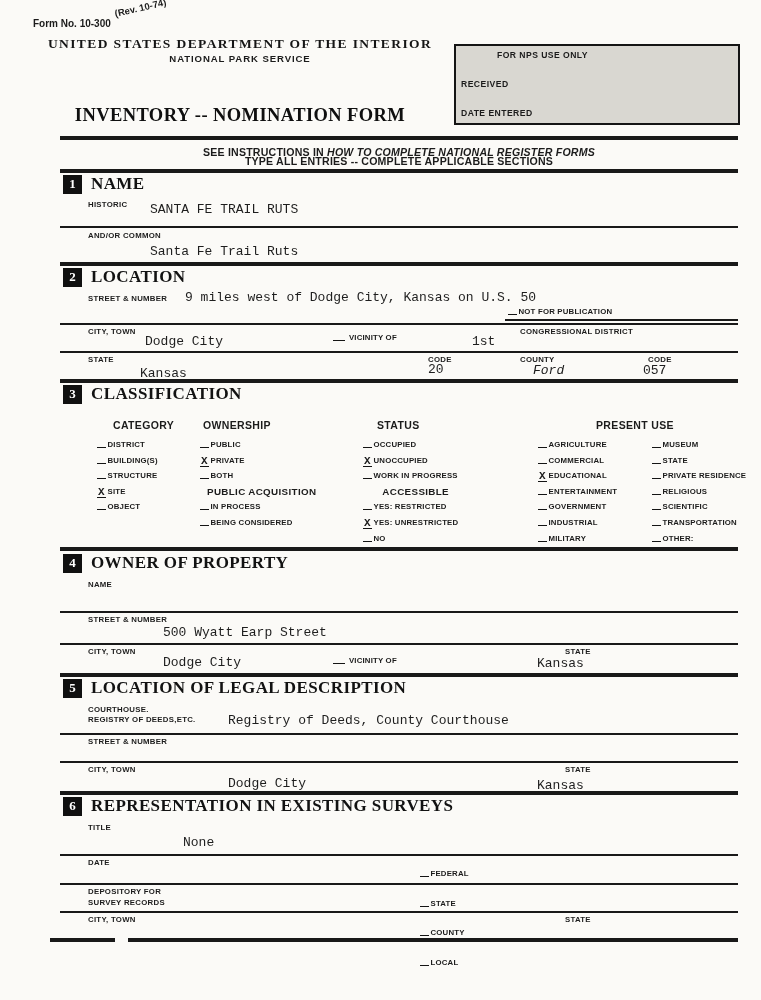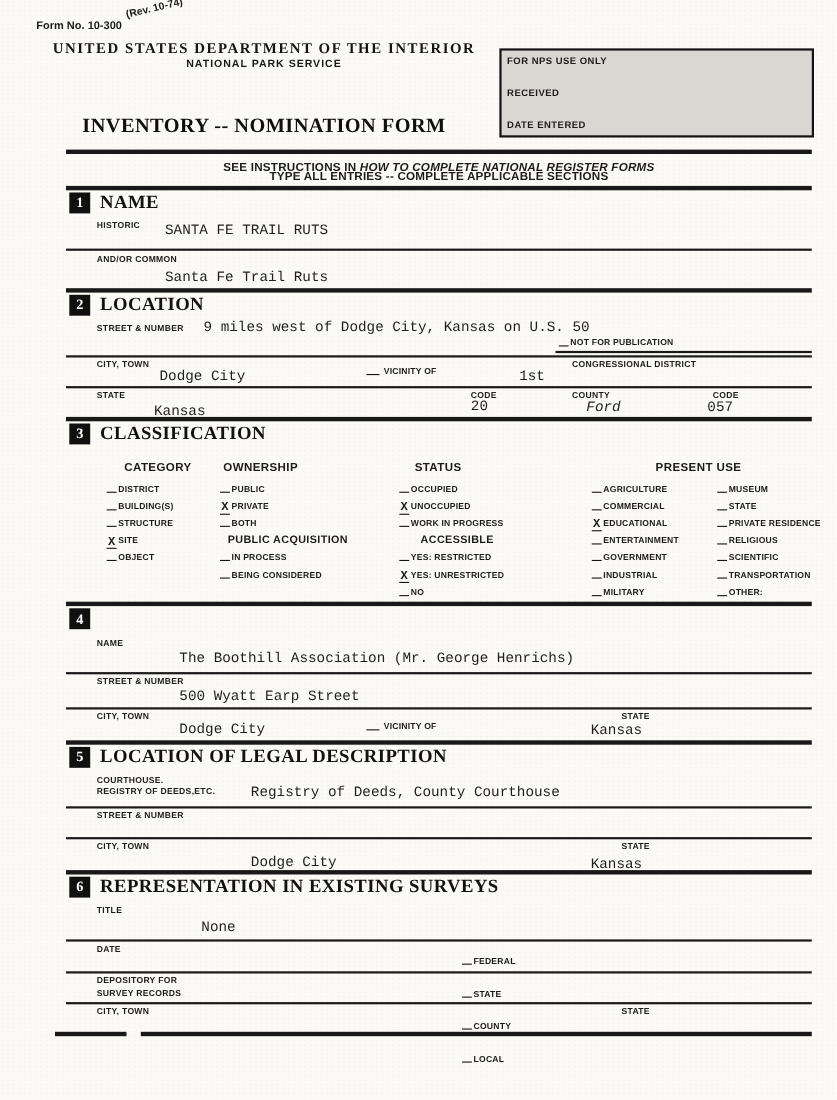--- a/index.html
+++ b/index.html
@@ -41,21 +41,21 @@
 
   <div class="abs" style="left:33px;top:18px;font-weight:bold;font-size:10px;">Form No. 10-300</div>
   <div class="abs" style="left:116px;top:8px;font-weight:bold;font-size:9.5px;transform:rotate(-13deg);transform-origin:left bottom;">(Rev. 10-74)</div>
 
   <div class="abs serifline center" style="left:20px;top:36px;width:440px;font-size:13.5px;letter-spacing:1.4px;font-weight:bold;color:#151515;">UNITED STATES DEPARTMENT OF THE INTERIOR</div>
   <div class="abs center" style="left:20px;top:53px;width:440px;font-weight:bold;font-size:9.6px;letter-spacing:.9px;">NATIONAL PARK SERVICE</div>
 
   <div class="abs serifline center" style="left:5px;top:105px;width:470px;font-size:18.5px;font-weight:bold;letter-spacing:.4px;color:#0f0f0f;">INVENTORY -- NOMINATION FORM</div>
 
   <div class="npsbox">
-    <div class="npslbl" style="top:4px;">FOR NPS USE ONLY</div>
+    <div class="npslbl" style="top:4px;margin-left:36px;">FOR NPS USE ONLY</div>
     <div class="npslbl" style="top:33px;">RECEIVED</div>
     <div class="npslbl" style="top:62px;">DATE ENTERED</div>
   </div>
 
   <div class="rule thick" style="top:136px;"></div>
   <div class="abs center" style="left:60px;top:142px;width:678px;">
     <span class="instr">SEE INSTRUCTIONS IN </span><span class="instr" style="font-style:italic;">HOW TO COMPLETE NATIONAL REGISTER FORMS</span>
   </div>
   <div class="abs center instr" style="left:60px;top:155px;width:678px;">TYPE ALL ENTRIES -- COMPLETE APPLICABLE SECTIONS</div>
   <div class="rule thick" style="top:169px;"></div>
@@ -153,23 +153,23 @@
     <div class="ci"><span class="mk"></span><span>RELIGIOUS</span></div>
     <div class="ci"><span class="mk"></span><span>SCIENTIFIC</span></div>
     <div class="ci"><span class="mk"></span><span>TRANSPORTATION</span></div>
     <div class="ci"><span class="mk"></span><span>OTHER:</span></div>
   </div>
 
   <div class="rule thick" style="top:547px;"></div>
 
   <div class="sec-head" style="left:63px;top:553px;">
     <div class="sec-num">4</div>
+    <div class="sec-title">OWNER OF PROPERTY</div>
   </div>
   <div class="abs lbl" style="left:88px;top:580px;">NAME</div>
-  <div class="abs val" style="left:163px;top:592px;">The Boothill Association (Mr. George Henrichs)</div>
   <div class="rule thin" style="top:611px;"></div>
   <div class="abs lbl" style="left:88px;top:615px;">STREET &amp; NUMBER</div>
   <div class="abs val" style="left:163px;top:626px;">500 Wyatt Earp Street</div>
   <div class="rule thin" style="top:643px;"></div>
   <div class="abs lbl" style="left:88px;top:647px;">CITY, TOWN</div>
   <div class="abs lbl" style="left:565px;top:647px;">STATE</div>
   <div class="abs val" style="left:163px;top:656px;">Dodge City</div>
   <div class="abs ci" style="left:333px;top:653px;">
     <span class="mk" style="min-width:12px;"></span> <span>VICINITY OF</span>
   </div>

